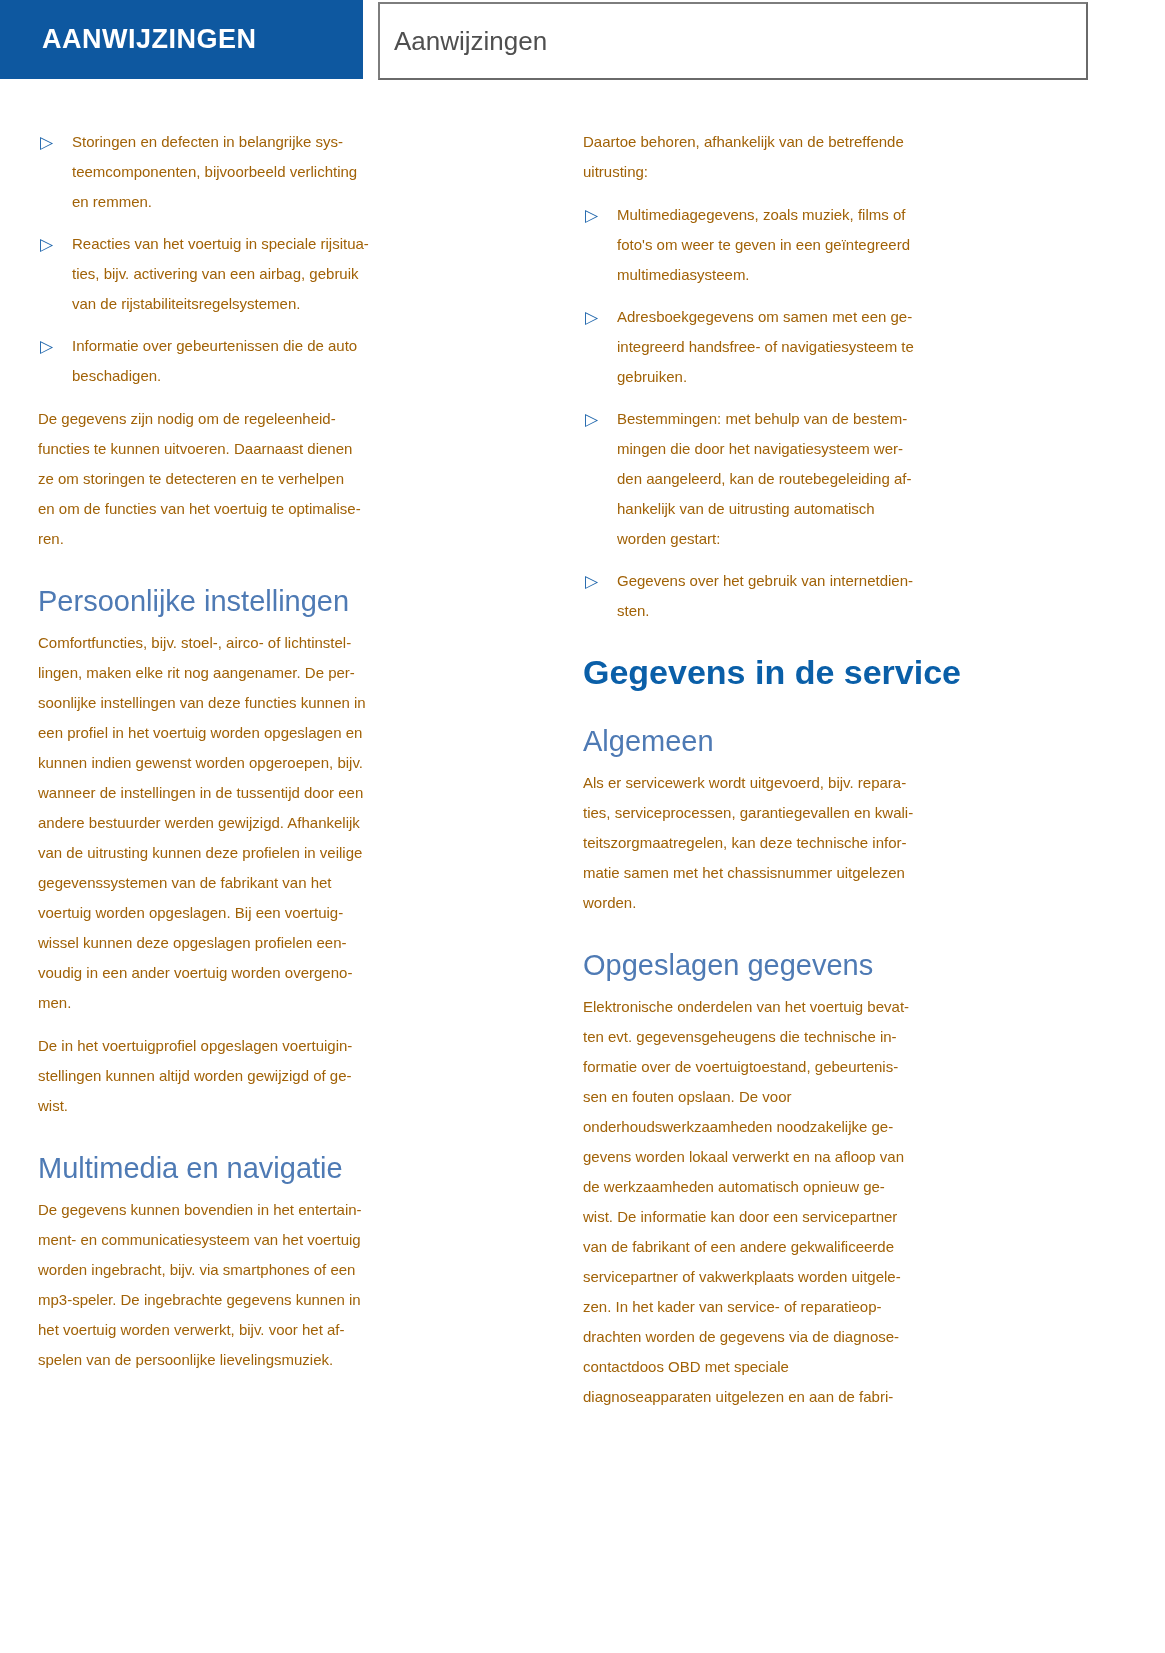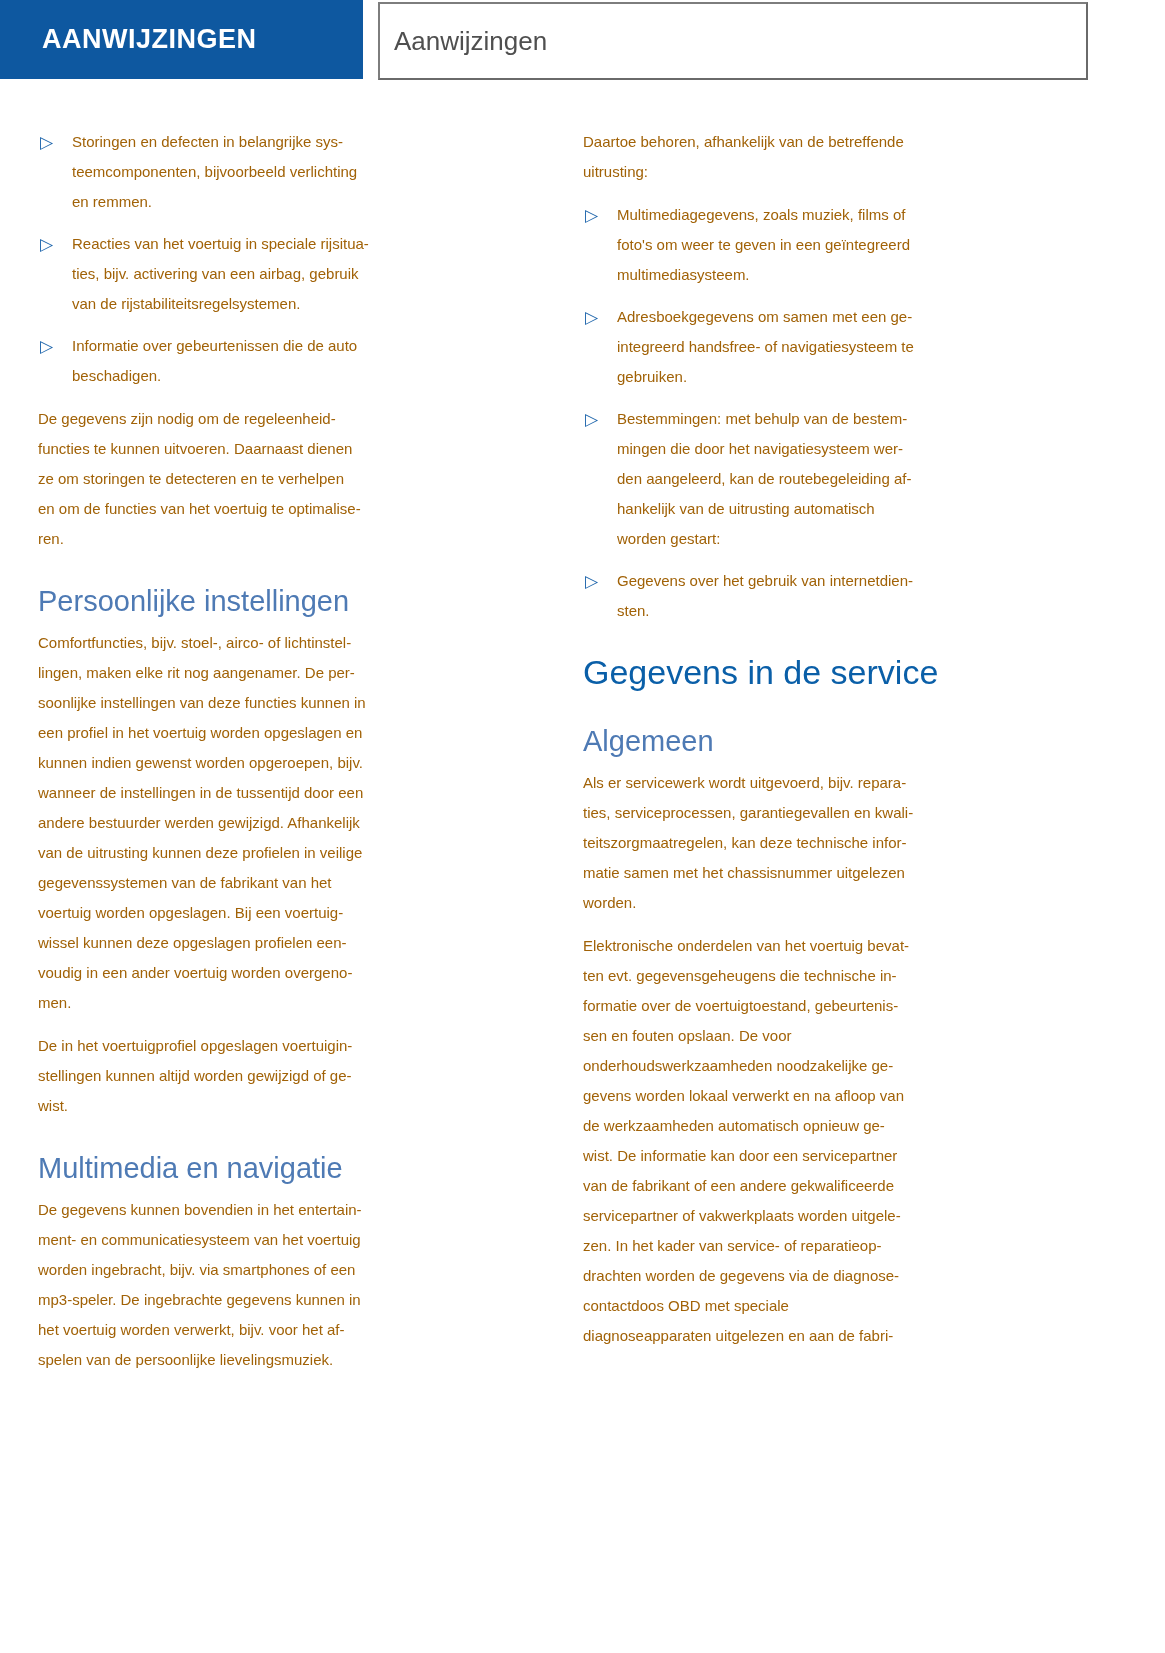--- a/index.html
+++ b/index.html
@@ -87,21 +87,21 @@
     font-size: 15px;
     line-height: 30px;
     white-space: pre;
     color: #a16207;
   }
 
   h2.section-major {
     margin: 26px 0 0 0;
     font-size: 34px;
     line-height: 40px;
-    font-weight: normal;
+    font-weight: bold;
     color: #0a5fa8;
   }
   h3.section-minor {
     margin: 30px 0 10px 0;
     font-size: 29px;
     line-height: 34px;
     font-weight: normal;
     color: #4e7ab4;
   }
   h2.section-major + h3.section-minor { margin-top: 32px; }
@@ -216,20 +216,21 @@
 sten.</span>
         </li>
       </ul>
       <h2 class="section-major">Gegevens in de service</h2>
       <h3 class="section-minor">Algemeen</h3>
       <p class="body">Als er servicewerk wordt uitgevoerd, bijv. repara-
 ties, serviceprocessen, garantiegevallen en kwali-
 teitszorgmaatregelen, kan deze technische infor-
 matie samen met het chassisnummer uitgelezen
 worden.</p>
+      <h3 class="section-minor">Opgeslagen gegevens</h3>
       <p class="body">Elektronische onderdelen van het voertuig bevat-
 ten evt. gegevensgeheugens die technische in-
 formatie over de voertuigtoestand, gebeurtenis-
 sen en fouten opslaan. De voor
 onderhoudswerkzaamheden noodzakelijke ge-
 gevens worden lokaal verwerkt en na afloop van
 de werkzaamheden automatisch opnieuw ge-
 wist. De informatie kan door een servicepartner
 van de fabrikant of een andere gekwalificeerde
 servicepartner of vakwerkplaats worden uitgele-

